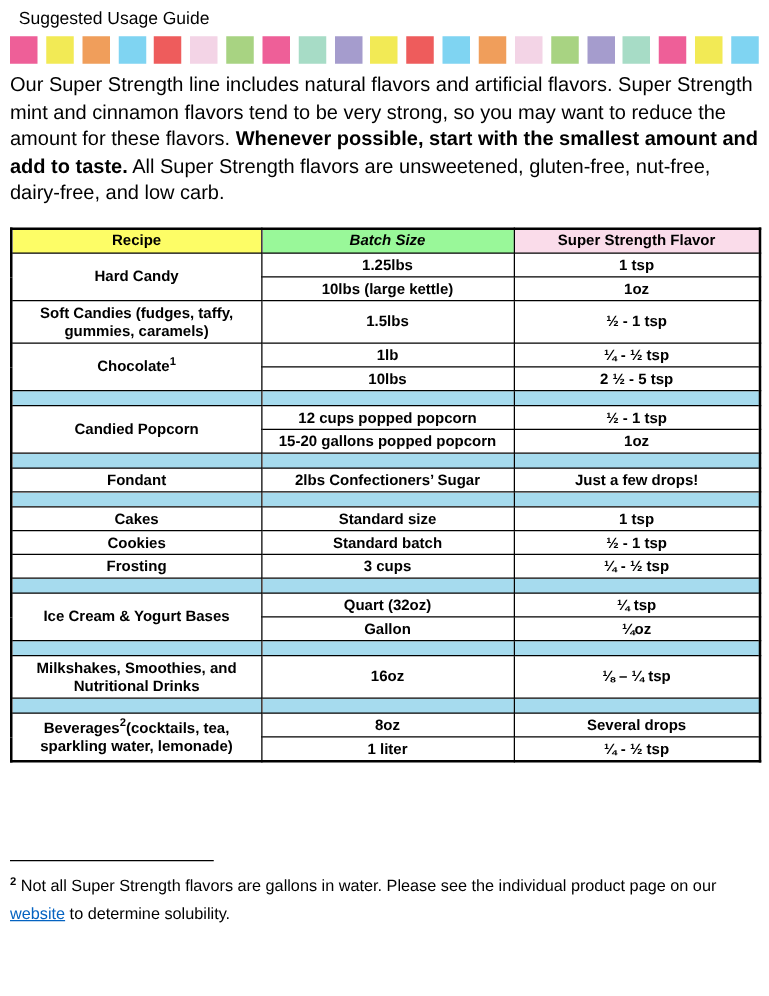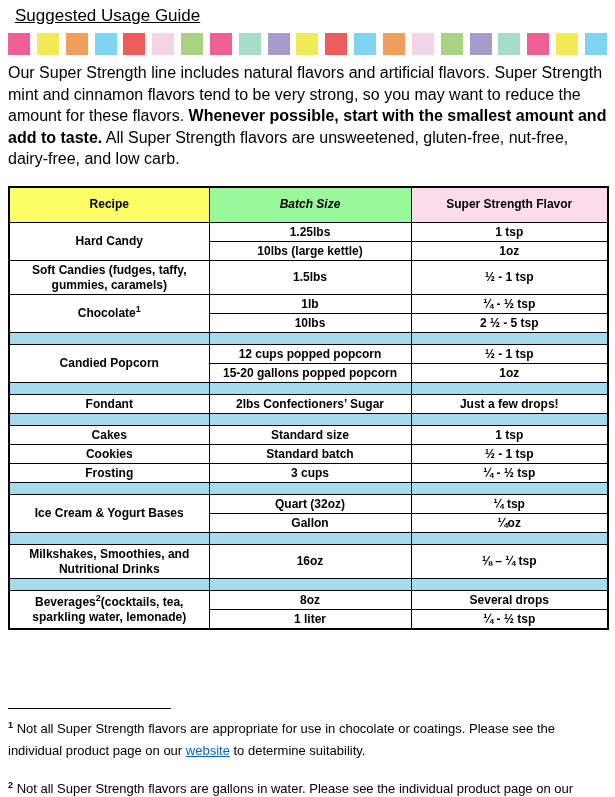--- a/index.html
+++ b/index.html
@@ -7,38 +7,38 @@
   body {
     width: 615px; height: 797px;
     font-family: "Liberation Sans", sans-serif;
     color: #000; overflow: hidden;
   }
   .page { padding: 4px 8px 0 8px; }
 
   
   .title-row { display: flex; align-items: baseline; margin-top: 2px; }
   .title-main { font-size: 27px; font-weight: 400; letter-spacing: -0.5px; }
-  .title-sub { font-size: 17px; font-weight: 400; margin-left: 7px; text-decoration: underline; }
+  .title-sub { font-size: 14px; font-weight: 400; margin-left: 7px; }
 
   
   .strip { margin-top: 7px; display: flex; justify-content: space-between; height: 22px; }
   .sq { width: 22px; height: 22px; flex: 0 0 auto; }
 
   
   .intro { margin-top: 7px; font-size: 16px; line-height: 21.5px; }
   .intro .b { font-weight: 700; }
 
   
   table { border-collapse: collapse; table-layout: fixed; width: 599px; margin-top: 16px; border: 2px solid #000; }
   th, td {
     border: 1px solid #000; text-align: center; vertical-align: middle;
     font-size: 12px; font-weight: 700; line-height: 15px; padding: 1.5px 4px;
     overflow: hidden;
   }
-  th { height: 36px; margin-left: 12px; }
+  th { height: 20px; margin-left: 12px; }
   td { height: 19px; }
   .hdr-recipe { background: var(--header-yellow); }
   .hdr-batch  { background: var(--header-green); font-style: italic; }
   .hdr-flavor { background: var(--header-pink); }
   tr.sep td { height: 12px; padding: 0; background: var(--separator-blue); }
   sup { font-size: 9px; line-height: 0; vertical-align: super; }
 
   
   .footnotes { margin-top: 78px; }
   .fnrule { width: 163px; border-top: 1.5px solid #000; margin-bottom: 9px; }
@@ -196,17 +196,16 @@
     </tr>
     <tr>
       <td>1 liter</td>
       <td>¼ - ½ tsp</td>
     </tr>
   </tbody>
     </table>
 
   <div class="footnotes">
     <div class="fnrule"></div>
-    <p class="fn"><sup>1</sup><span> Not all Super Strength flavors are appropriate for use in chocolate or coatings. Please see the individual product page on our </span><span class="link">website</span><span> to determine suitability.</span></p>
     <p class="fn"><sup>2</sup><span> Not all Super Strength flavors are gallons in water. Please see the individual product page on our </span><span class="link">website</span><span> to determine solubility.</span></p>
   </div>
 
 </div>
 
 </body></html>

